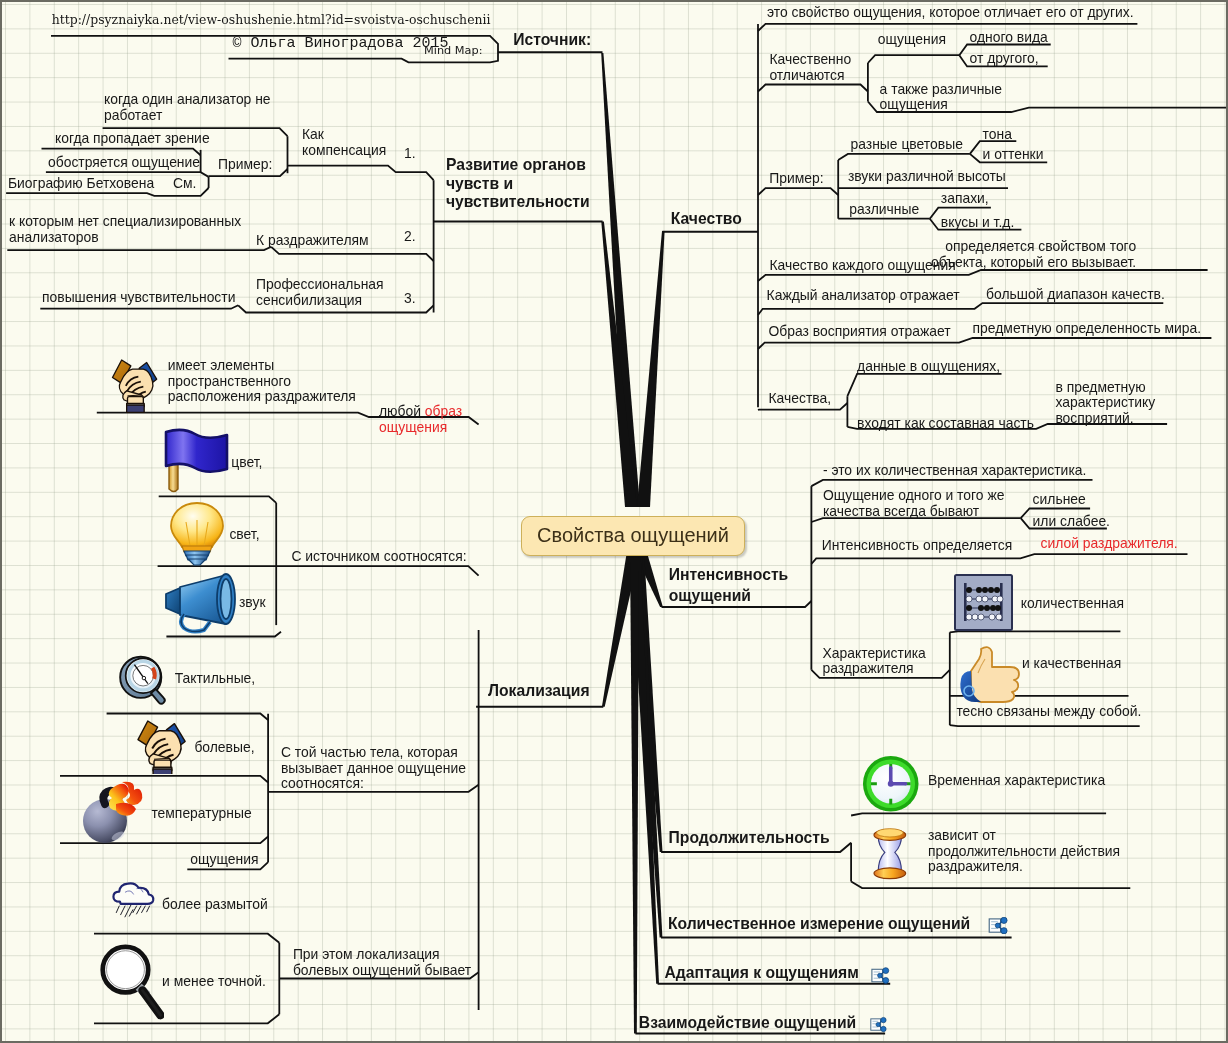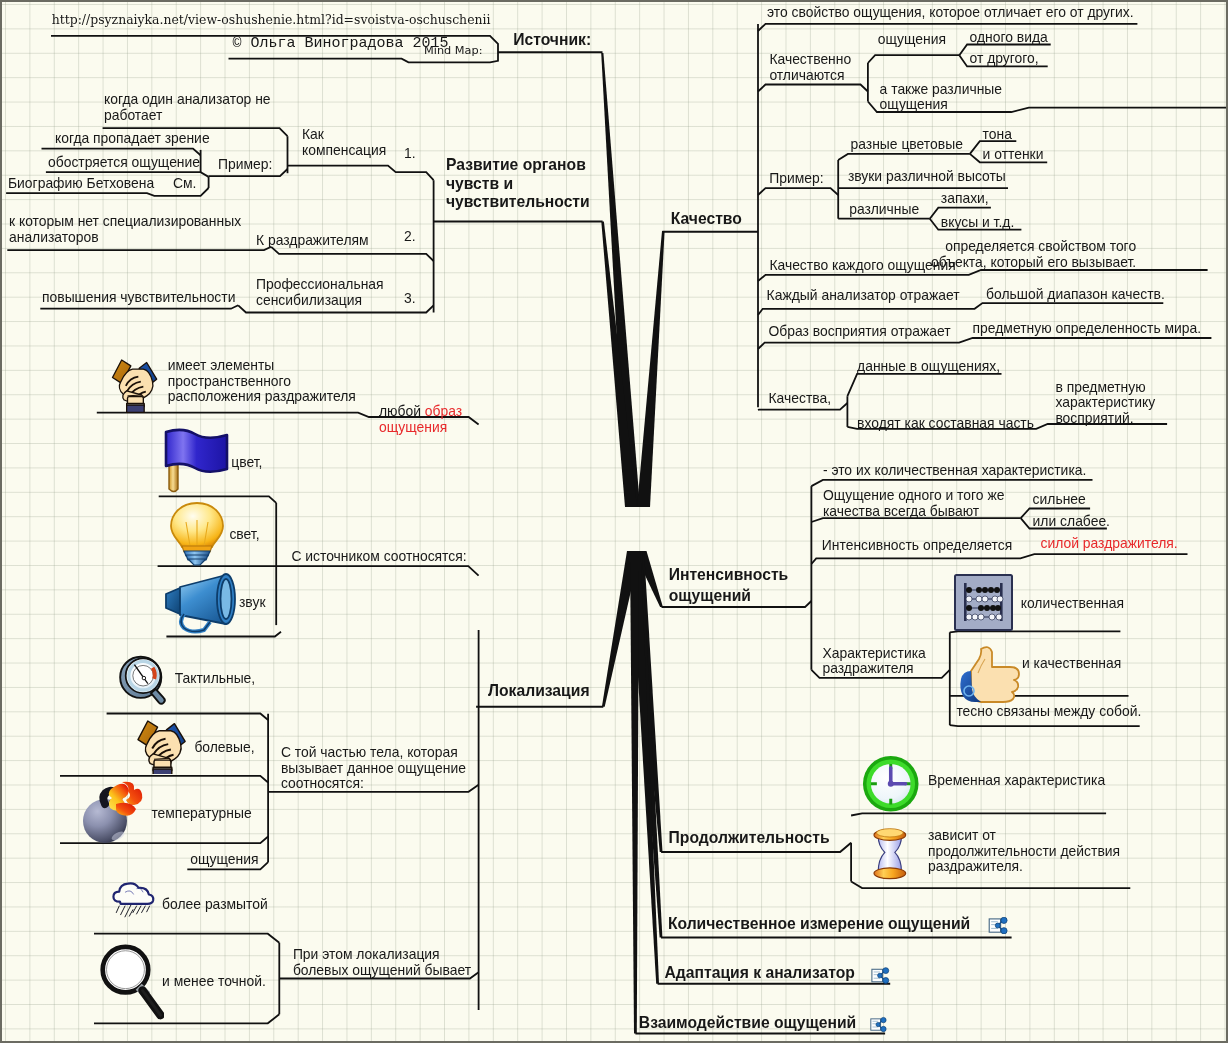--- a/index.html
+++ b/index.html
@@ -414,20 +414,23 @@
           <path d="M33 41 L28 50"></path>
  </g>
       </svg></div>
 <div class="ico" style="left:97.6px;top:940.9px;width:66.3px;height:82.0px"><svg viewBox="0 0 70 82" width="66.3" height="82.0">
  <circle cx="29" cy="28" r="24" fill="#ffffff" stroke="#111" stroke-width="5"></circle>
  <circle cx="29" cy="28" r="20" fill="none" stroke="#777" stroke-width="0.8"></circle>
  <path d="M43 46 L52 55" stroke="#9aa0a6" stroke-width="9" stroke-linecap="butt"></path>
  <path d="M47 50 L66 76" stroke="#111" stroke-width="9" stroke-linecap="round"></path>
  <path d="M47 50 L66 76" stroke="#333" stroke-width="3" stroke-linecap="round" opacity=".4"></path>
  </svg></div>
+<div id="center">
+      <span>Свойства ощущений</span>
+    </div>
 <div class="t url" style="left:51.7px;top:11.5px;">http://psyznaiyka.net/view-oshushenie.html?id=svoistva-oschuschenii</div>
 <div class="t cap" style="left:232.4px;top:35.8px;">© Ольга Виноградова 2015</div>
 <div class="t mm" style="left:424.0px;top:43.4px;">Mind Map:</div>
 <div class="t b" style="left:513.2px;top:31.8px;">Источник:</div>
 <div class="t b" style="left:446.0px;top:156.0px;line-height:18.5px;">Развитие органов
 чувств и
 чувствительности</div>
 <div class="t reg" style="left:302.0px;top:127.0px;">Как
 компенсация</div>
 <div class="t reg" style="left:404.0px;top:146.0px;">1.</div>
@@ -489,21 +492,21 @@
 раздражителя</div>
 <div class="t reg" style="left:1020.7px;top:595.5px;">количественная</div>
 <div class="t reg" style="left:1022.0px;top:656.0px;">и качественная</div>
 <div class="t reg" style="left:956.4px;top:704.0px;">тесно связаны между собой.</div>
 <div class="t b" style="left:668.6px;top:830.1px;">Продолжительность</div>
 <div class="t reg" style="left:928.0px;top:772.8px;">Временная характеристика</div>
 <div class="t reg" style="left:928.0px;top:827.9px;">зависит от
 продолжительности действия
 раздражителя.</div>
 <div class="t b" style="left:667.9px;top:915.8px;">Количественное измерение ощущений</div>
-<div class="t b" style="left:664.5px;top:965.4px;">Адаптация к анализатор</div>
+<div class="t b" style="left:664.5px;top:965.4px;">Адаптация к ощущениям</div>
 <div class="t b" style="left:638.8px;top:1015.0px;">Взаимодействие ощущений</div>
 <div class="t b" style="left:488.0px;top:683.0px;">Локализация</div>
 <div class="t reg" style="left:379.0px;top:404px;"><span class="">любой </span><span class="red">образ
 ощущения</span></div>
 <div class="t reg" style="left:167.8px;top:357.9px;">имеет элементы
 пространственного
 расположения раздражителя</div>
 <div class="t reg" style="left:291.4px;top:549.2px;">С источником соотносятся:</div>
 <div class="t reg" style="left:231.3px;top:455.2px;">цвет,</div>
 <div class="t reg" style="left:229.4px;top:527.1px;">свет,</div>

